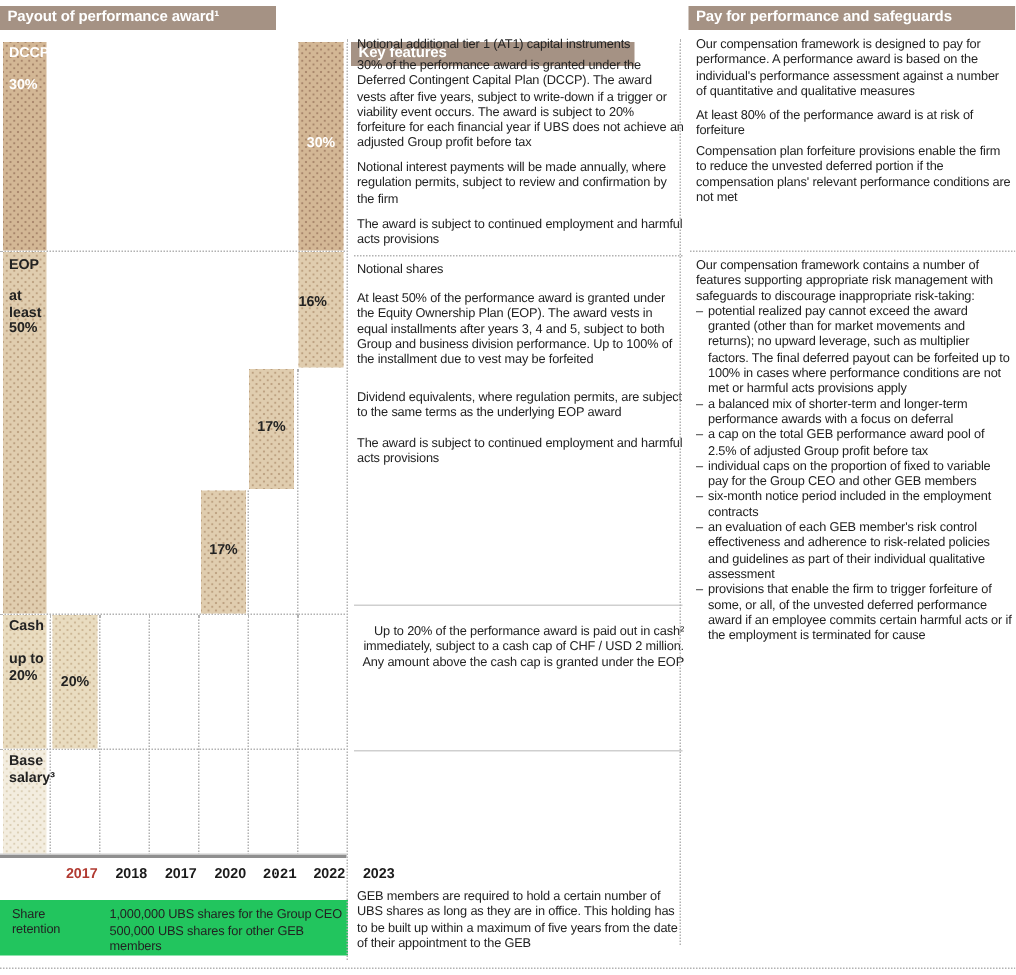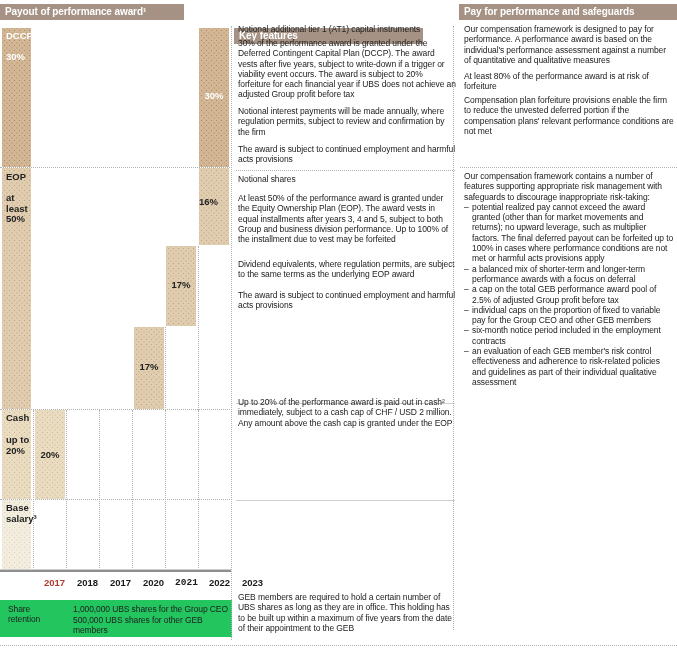--- a/index.html
+++ b/index.html
@@ -121,21 +121,21 @@
     <div class="body-txt" style="left:238px;top:144px;width:218px;">The award is subject to continued employment and harmful acts provisions</div>
 
     <div class="hline-dot" style="left:236px;top:170px;width:219px;"></div>
 
     <div class="body-txt" style="left:238px;top:174px;width:218px;">Notional shares</div>
     <div class="body-txt" style="left:238px;top:193px;width:218px;">At least 50% of the performance award is granted under the Equity Ownership Plan (EOP). The award vests in equal installments after years 3, 4 and 5, subject to both Group and business division performance. Up to 100% of the installment due to vest may be forfeited</div>
     <div class="body-txt" style="left:238px;top:259px;width:218px;">Dividend equivalents, where regulation permits, are subject to the same terms as the underlying EOP award</div>
     <div class="body-txt" style="left:238px;top:290px;width:218px;">The award is subject to continued employment and harmful acts provisions</div>
 
     <div class="hline-solid" style="left:236px;top:403px;width:219px;"></div>
-    <div class="body-txt" style="left:238px;top:397px;width:218px;">Up to 20% of the performance award is paid out in cash² immediately, subject to a cash cap of CHF / USD 2 million. Any amount above the cash cap is granted under the EOP</div>
+    <div class="body-txt" style="left:238px;top:415px;width:218px;text-align:right;">Up to 20% of the performance award is paid out in cash² immediately, subject to a cash cap of CHF / USD 2 million. Any amount above the cash cap is granted under the EOP</div>
     <div class="hline-solid" style="left:236px;top:500px;width:219px;"></div>
 
     <div class="body-txt" style="left:238px;top:592px;width:218px;">GEB members are required to hold a certain number of UBS shares as long as they are in office. This holding has to be built up within a maximum of five years from the date of their appointment to the GEB</div>
   </div>
 
   <div class="vline-dot" style="left:453px;top:26px;height:604px;"></div>
   <div>
     <div class="body-txt" style="left:464px;top:24px;width:211px;">Our compensation framework is designed to pay for performance. A performance award is based on the individual's performance assessment against a number of quantitative and qualitative measures</div>
     <div class="body-txt" style="left:464px;top:71px;width:211px;">At least 80% of the performance award is at risk of forfeiture</div>
     <div class="body-txt" style="left:464px;top:95px;width:211px;">Compensation plan forfeiture provisions enable the firm to reduce the unvested deferred portion if the compensation plans' relevant performance conditions are not met</div>
@@ -144,18 +144,19 @@
 
     <div class="body-txt" style="left:464px;top:171px;width:211px;">
       <div>Our compensation framework contains a number of features supporting appropriate risk management with safeguards to discourage inappropriate risk-taking:</div>
       <ul class="dash">
         <li>potential realized pay cannot exceed the award granted (other than for market movements and returns); no upward leverage, such as multiplier factors. The final deferred payout can be forfeited up to 100% in cases where performance conditions are not met or harmful acts provisions apply</li>
         <li>a balanced mix of shorter-term and longer-term performance awards with a focus on deferral</li>
         <li>a cap on the total GEB performance award pool of 2.5% of adjusted Group profit before tax</li>
         <li>individual caps on the proportion of fixed to variable pay for the Group CEO and other GEB members</li>
         <li>six-month notice period included in the employment contracts</li>
         <li>an evaluation of each GEB member's risk control effectiveness and adherence to risk-related policies and guidelines as part of their individual qualitative assessment</li>
+        <li>provisions that enable the firm to trigger forfeiture of some, or all, of the unvested deferred performance award if an employee commits certain harmful acts or if the employment is terminated for cause</li>
       </ul>
     </div>
   </div>
 
   <div class="hline-dot" style="left:0;top:645px;width:677px;"></div>
 </div>
 
 </body></html>

